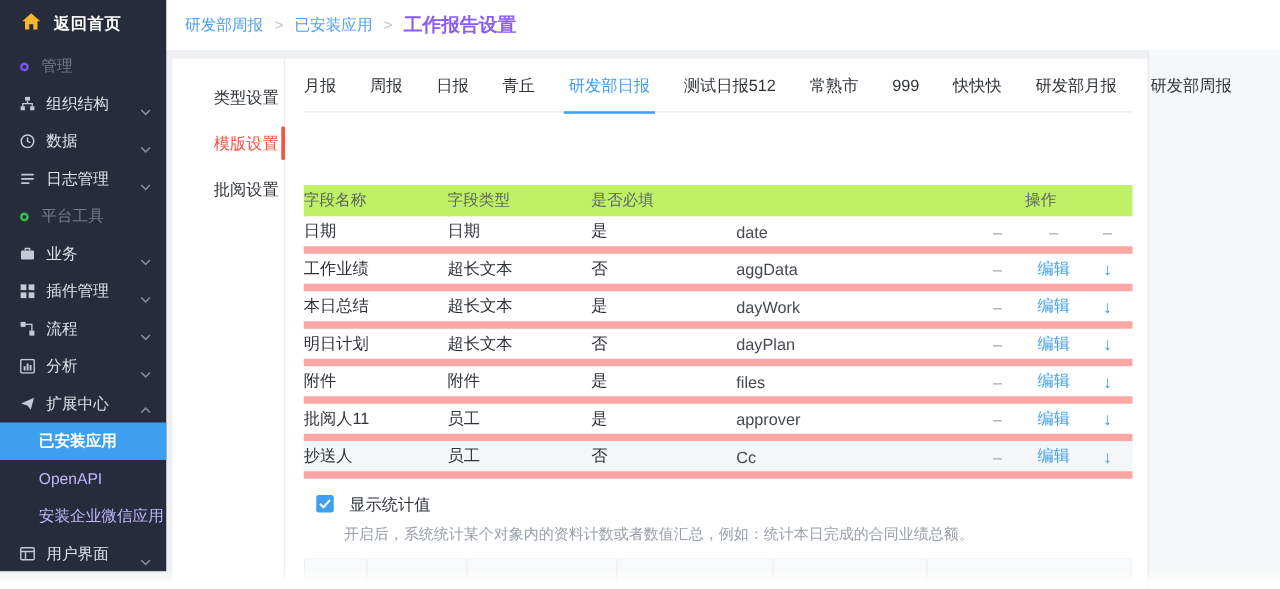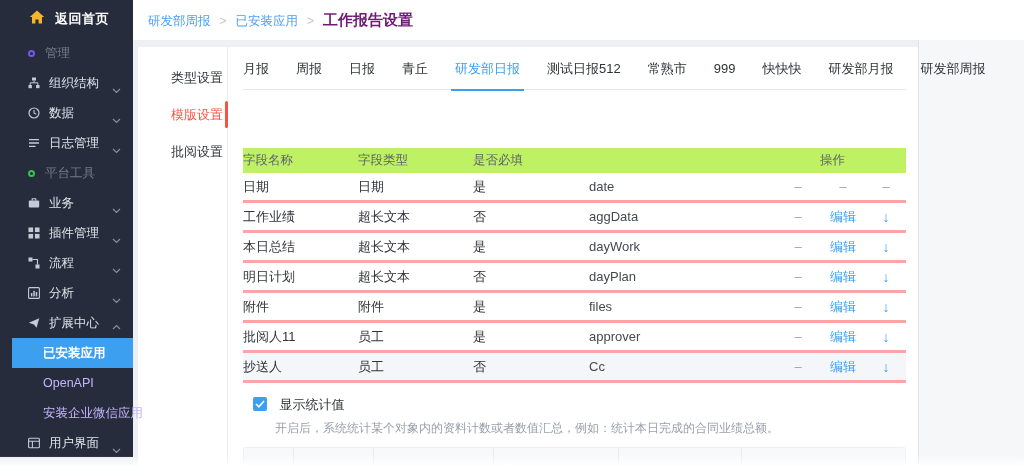--- a/index.html
+++ b/index.html
@@ -1,40 +1,40 @@
 <!DOCTYPE html>
 <html style="--blue: #3d9ff0; --red: #f55445;"><head>
 <meta charset="utf-8">
 <style>
   * { margin:0; padding:0; box-sizing:border-box; }
   html,body { width:1024px; height:471px; overflow:hidden; }
   body { font-family:"Liberation Sans","DejaVu Sans",sans-serif; background:#eef0f3; }
   .page { position:relative; width:1024px; height:471px; overflow:hidden; }
 
   
-  .sidebar { position:absolute; left:0; top:0; width:133px; height:457px; background:#262c3b; z-index:2;padding-left:12px; }
+  .sidebar { position:absolute; left:0; top:0; width:133px; height:457px; background:#262c3b; z-index:2; }
   .side-home { height:38px; display:flex; align-items:center; padding-left:17px; cursor:pointer; }
   .side-home .hlabel { color:#ffffff; font-size:13px; font-weight:700; margin-left:10px; letter-spacing:.5px; }
   .snav-item { height:30px; display:flex; align-items:center; padding-left:16px; position:relative; cursor:pointer; }
   .snav-item .ic { width:12px; height:12px; display:inline-flex; margin-right:9px; flex:0 0 12px; }
   .snav-item .ring { width:7px; height:7px; border-radius:50%; border:2px solid #7a52f4; margin-right:10px; flex:0 0 7px; }
   .snav-item .lbl { font-size:12.5px; color:#dfe3ea; white-space:nowrap; }
   .snav-item.section .lbl { color:#747a86; }
   .snav-item.sub { padding-left:31px; }
   .snav-item.sub .lbl { color:#c4b5fd; }
   .snav-item.active { background:var(--blue,#3d9ff0); }
   .snav-item.active .lbl { color:#fff; font-weight:700; }
   .snav-item .chev { position:absolute; right:12px; top:50%; margin-top:-3px; }
   .snav-item .chev.up { transform:rotate(180deg); }
 
   
   .crumb-bar { position:absolute; left:133px; top:0; right:0; height:40px; background:#fff; display:flex; align-items:center; padding-left:15px; z-index:1; }
   .crumb-bar .bc-link { color:#4a9ff5; font-size:12.5px; cursor:pointer; }
   .crumb-bar .bc-sep { color:#c0c4cc; font-size:12px; margin:0 9px; }
-  .crumb-bar .bc-cur { color:#701a75; font-size:15px; font-weight:700; }
+  .crumb-bar .bc-cur { color:#8b5cf6; font-size:15px; font-weight:700; }
 
   
   .gutter { position:absolute; left:918px; top:40px; right:0; bottom:0; background:#f6f7f8; border-left:1px solid #e3e4e7; }
 
   
   .card { position:absolute; left:138px; top:47px; width:780px; bottom:4px; background:#fff; display:flex; }
   .settings-menu { width:90px; border-right:1px solid #ececef; padding-top:12px; flex:0 0 90px; }
   .sm-item { height:37px; line-height:37px; padding-left:33px; font-size:13px; color:#2f3338; cursor:pointer; position:relative; white-space:nowrap; }
   .sm-item.active { color:var(--red,#f55445); }
   .sm-item.active::after { content:""; position:absolute; right:-1px; top:5px; bottom:5px; width:3px; background:var(--red,#f55445); border-radius:2px; }
@@ -45,21 +45,21 @@
   .tabs { display:flex; height:43px; align-items:center; border-bottom:1px solid #e8eaef; }
   .tab { font-size:13px; color:#2f3338; margin-right:27px; cursor:pointer; position:relative; height:43px; line-height:43px; white-space:nowrap; }
   .tab.active { color:var(--blue,#3d9ff0); }
   .tab.active::after { content:""; position:absolute; left:-4px; right:-4px; bottom:-1px; height:2px; background:var(--blue,#3d9ff0); }
 
   
   .ftable { margin-top:58px; }
   .t-row, .t-head { display:grid; grid-template-columns:115px 115px 116px 1fr 44px 46px 40px; align-items:center; }
   .t-head { background:#bef264; height:25px; font-size:12.5px; color:#5d6269; }
   .t-head .op { text-align:left; }
-  .t-row { height:30px; font-size:13px; color:#303339; border-bottom:3px solid #fca5a5; }
+  .t-row { height:30px; font-size:13px; color:#303339; border-bottom:6px solid #fca5a5; }
   .t-row .api { color:#45494e; }
   .t-row.hl { background:#f4f6fa; }
   .cell-c { text-align:center; color:#9ca3ad; }
   .edit-link { color:var(--blue,#3d9ff0); text-align:center; cursor:pointer; }
   .down-arrow { color:var(--blue,#3d9ff0); text-align:center; cursor:pointer; font-size:14px; }
 
   
   .stats { margin-top:12px; padding-left:10px; }
   .cbx { display:inline-block; width:14px; height:14px; background:var(--blue,#3d9ff0); border-radius:2px; vertical-align:-2px; cursor:pointer; position:relative; }
   .cbx svg { position:absolute; left:2px; top:3px; }

